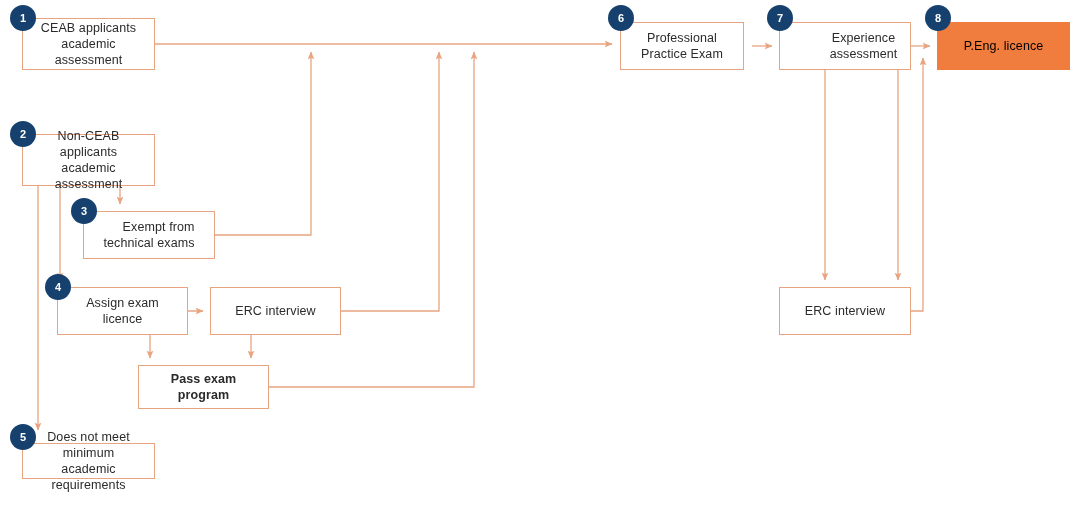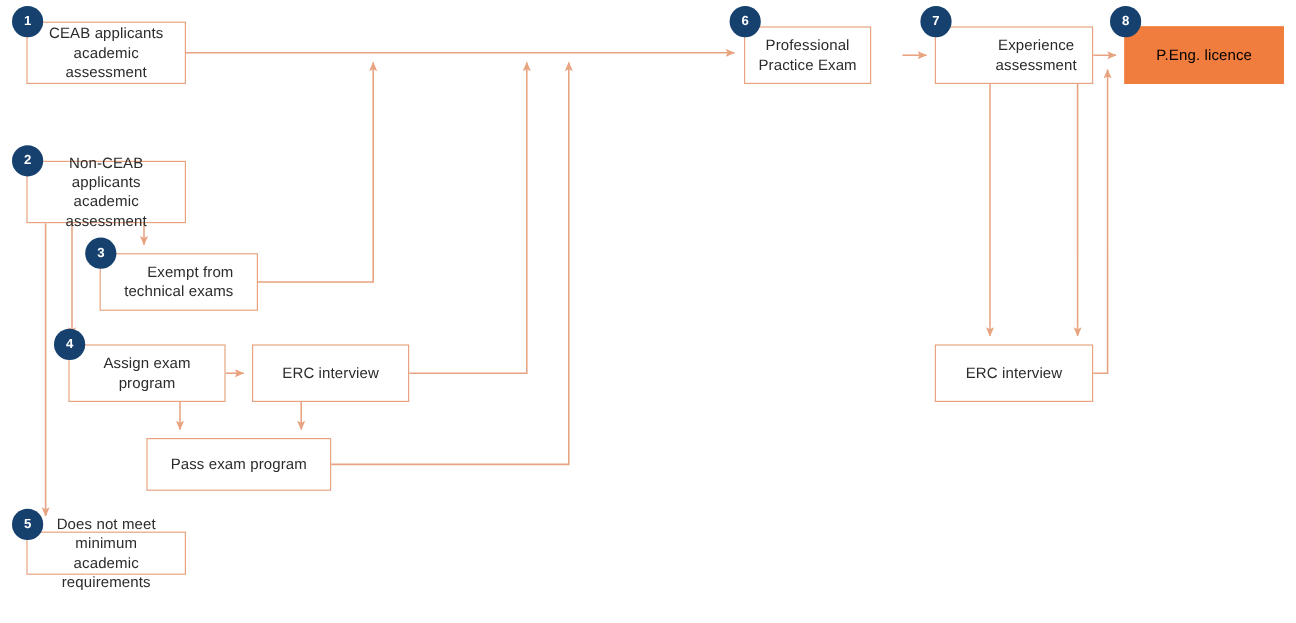--- a/index.html
+++ b/index.html
@@ -106,35 +106,35 @@
 academic assessment</span>
       </div>
       <div class="badge" style="left: 10px; top: 121px;">2</div>
       <div class="node" style="left: 83px; top: 211px; width: 132px; height: 48px; text-align: right;">
         <span class="label">Exempt from
 technical exams</span>
       </div>
       <div class="badge" style="left: 71px; top: 198px;">3</div>
       <div class="node" style="left: 57px; top: 287px; width: 131px; height: 48px;">
         <span class="label">Assign exam
-program</span>
+licence</span>
       </div>
       <div class="badge" style="left: 45px; top: 274px;">4</div>
       <div class="node" style="left: 210px; top: 287px; width: 131px; height: 48px;">
         <span class="label">ERC interview</span>
       </div>
-      <div class="node" style="left: 122px; top: 365px; width: 154px; height: 44px;">
+      <div class="node" style="left: 138px; top: 365px; width: 131px; height: 44px; font-weight: bold;">
         <span class="label">Pass exam program</span>
       </div>
       <div class="node" style="left: 22px; top: 443px; width: 133px; height: 36px;">
         <span class="label">Does not meet minimum
 academic requirements</span>
       </div>
       <div class="badge" style="left: 10px; top: 424px;">5</div>
-      <div class="node" style="left: 620px; top: 22px; width: 106px; height: 48px;">
+      <div class="node" style="left: 620px; top: 22px; width: 124px; height: 48px;">
         <span class="label">Professional
 Practice Exam</span>
       </div>
       <div class="badge" style="left: 608px; top: 5px;">6</div>
       <div class="node" style="left: 779px; top: 22px; width: 132px; height: 48px; padding-left: 37px;">
         <span class="label">Experience assessment</span>
       </div>
       <div class="badge" style="left: 767px; top: 5px;">7</div>
       <div class="node filled" style="left: 937px; top: 22px; width: 133px; height: 48px;">
         <span class="label">P.Eng. licence</span>

